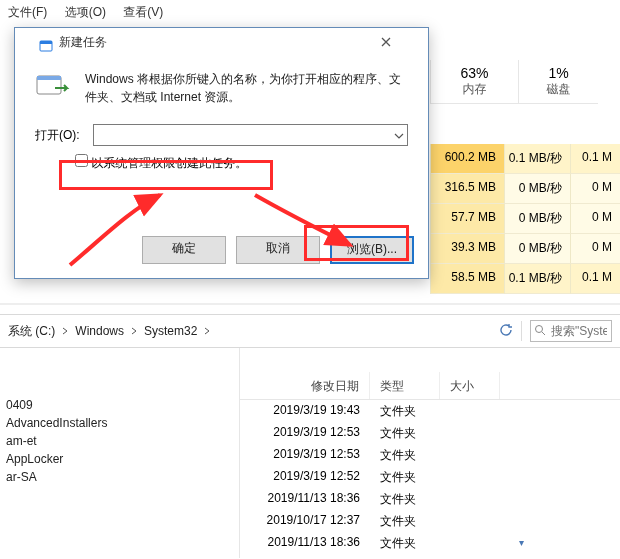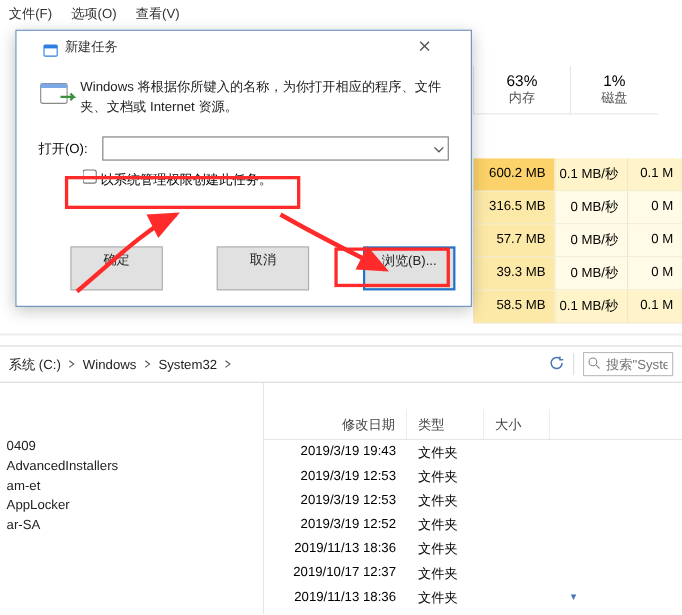--- a/index.html
+++ b/index.html
@@ -55,21 +55,21 @@
   .titlebar {
     height: 28px; line-height: 28px; padding: 0 24px; color: #333; font-size: 12px;
     display: flex; align-items: center; justify-content: space-between;
   }
   .tb-left { display: flex; align-items: center; gap: 6px; }
   .wicon { width: 14px; height: 14px; display: inline-block; }
   .wicon svg { width: 14px; height: 14px; }
   .closebtn { width: 36px; height: 22px; display: flex; align-items: center; justify-content: center; color: #555; }
   .closebtn svg { width: 10px; height: 10px; }
   .desc-row {
-    display: flex; padding: 14px 20px 6px 20px; gap: 2px;
+    display: flex; padding: 14px 20px 6px 20px; gap: 14px;
   }
   .run-icon {
     width: 36px; height: 30px; flex-shrink: 0;
   }
   .run-icon svg { width: 36px; height: 30px; }
   .desc-text { font-size: 12px; line-height: 1.5; color: #222; }
   .open-row {
     display: flex; align-items: center; padding: 12px 20px 2px 20px; gap: 8px;
   }
   .open-lbl { width: 50px; text-align: left; }
@@ -84,22 +84,22 @@
     position: absolute; right: 4px; top: 50%; transform: translateY(-50%); pointer-events: none; color: #555;
   }
   .combo-chev svg { width: 10px; height: 6px; }
   .cb-row {
     padding: 6px 20px 4px 60px;
   }
   .btn-row {
     position: absolute; bottom: 14px; right: 14px; display: flex; gap: 10px;
   }
   .btn {
-    width: 84px; height: 40px; border: 1px solid #adadad; background: #e1e1e1;
-    font-size: 12px; color: #222; text-align: center; line-height: 22px; margin-left: 39px;
+    width: 84px; height: 28px; border: 1px solid #adadad; background: #e1e1e1;
+    font-size: 12px; color: #222; text-align: center; line-height: 22px;
   }
   .btn.browse { border: 2px solid #1f73c9; background: #e1e1e1; }
   
   .red-box { position: absolute; border: 3px solid #ff2b2b; pointer-events: none; }
   .rb-check { left: 59px; top: 160px; width: 214px; height: 30px; }
   .rb-browse { left: 304px; top: 225px; width: 105px; height: 36px; }
   .arrow { position: absolute; pointer-events: none; }
   .arrow svg { width: 100%; height: 100%; }
   
   .sep { position: absolute; left: 0; top: 303px; width: 620px; height: 2px; background: #eee; }

